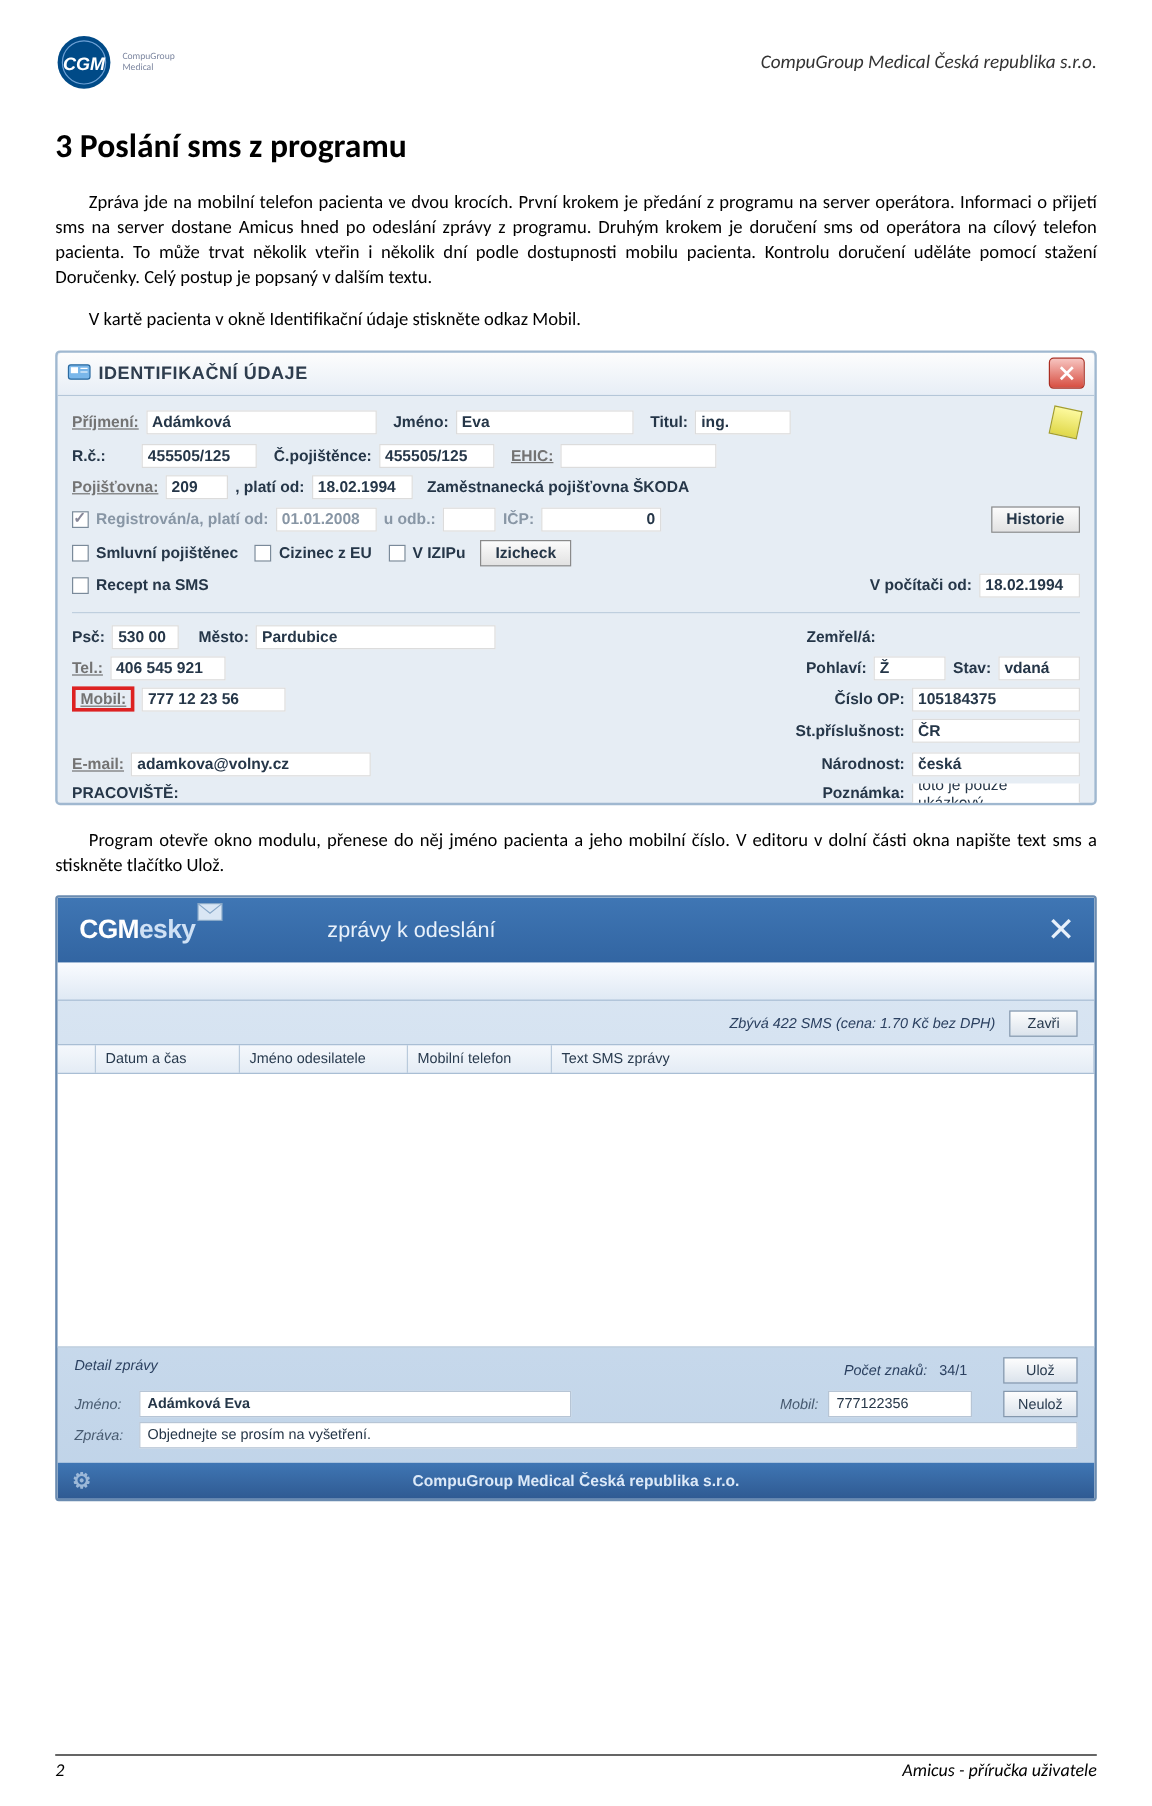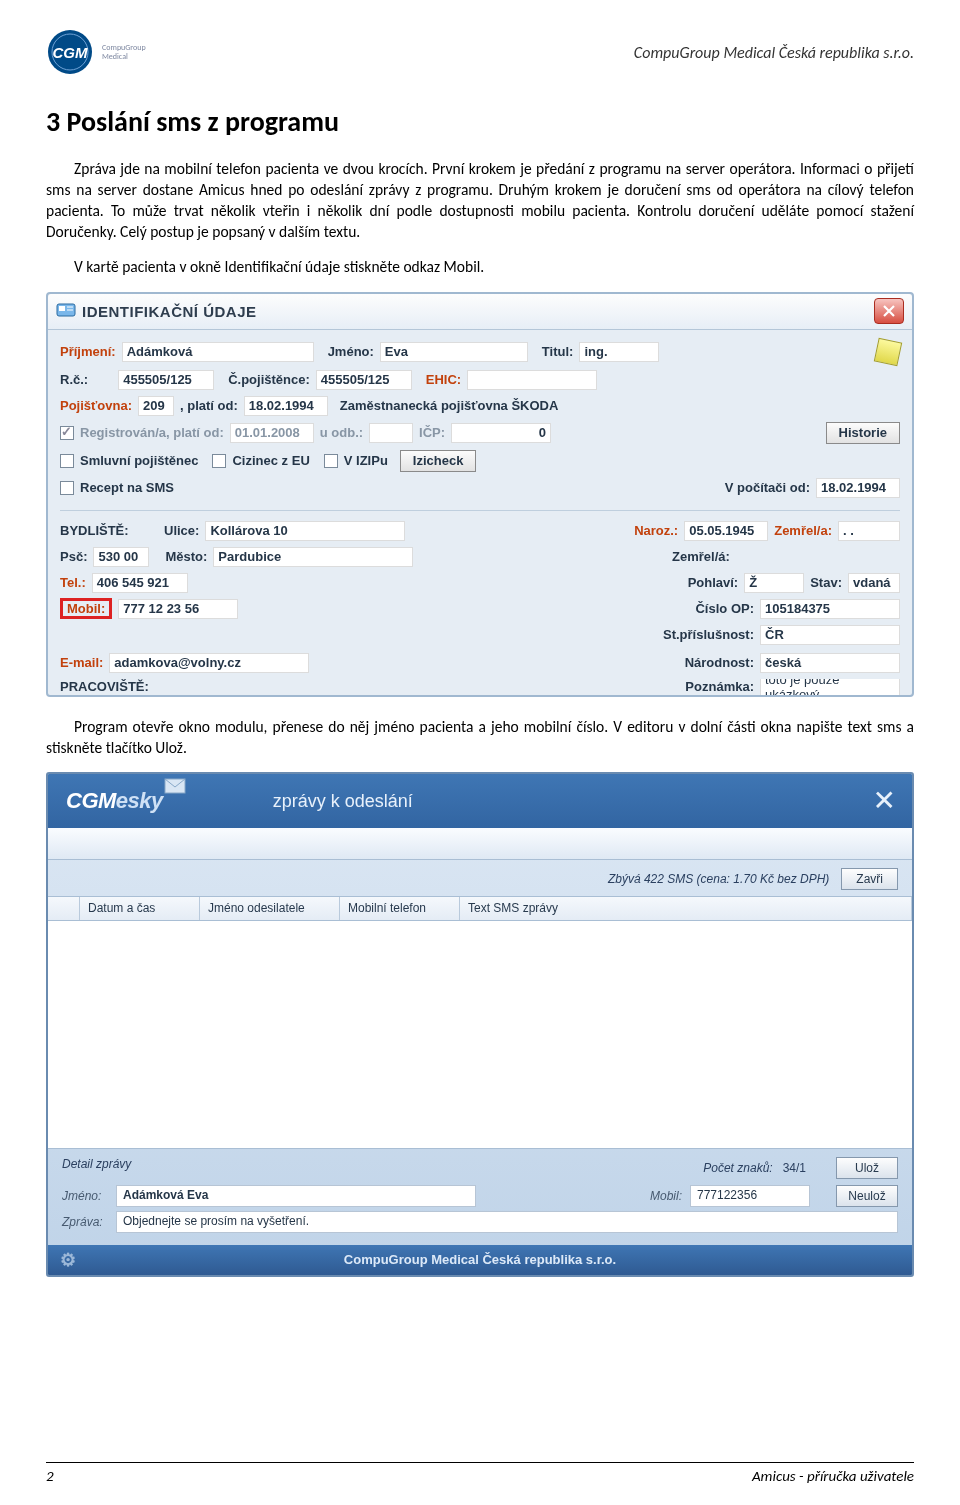--- a/index.html
+++ b/index.html
@@ -13,31 +13,31 @@
   .para { font-size: 15.5px; line-height: 1.35; text-align: justify; margin-bottom: 14px; }
   
   .id-window { border: 2px solid #a0b8d0; padding: 0; background: #e6edf4; border-radius: 4px; font-family: "MS Sans Serif", Tahoma, Arial; font-size: 13px; color: #253648; font-weight: bold; }
   .id-titlebar { background: linear-gradient(#fdfdfd,#e7eef6); height: 36px; display: flex; align-items: center; padding: 0 8px; border-bottom: 1px solid #b4c6d8; border-radius: 4px 4px 0 0; }
   .id-title-text { margin-left: 6px; font-size: 15px; letter-spacing: 0.5px; font-weight: bold; color: #2e3d4e; }
   .id-close { margin-left: auto; width: 30px; height: 26px; background: linear-gradient(#f7c4c0,#d74e41); border: 1px solid #aa2d21; border-radius: 4px; display: flex; align-items: center; justify-content: center; color: #fff; font-weight: bold; }
   .id-body { padding: 10px 12px 0 12px; display: flex; flex-direction: column; gap: 6px; }
   .row { display: flex; align-items: center; gap: 6px; flex-wrap: nowrap; }
   .lbl { display: inline-block; }
   .field { background: #fff; border: 1px solid #dcdcdc; padding: 1px 4px; height: 20px; display: inline-flex; align-items: center; font-weight: bold; color: #253648; }
-  .link { color: #c2410c; font-weight: bold; }
+  .link { color: #737373; text-decoration: underline; font-weight: bold; }
   .btn-gray { background: linear-gradient(#fcfcfc,#e2e2e2); border: 1px solid #8a8a8a; padding: 2px 12px; height: 22px; display: inline-flex; align-items: center; font-weight: bold; color: #253648; }
   .chk { width: 14px; height: 14px; border: 1px solid #7a8a9a; background: #fff; display: inline-block; vertical-align: middle; position: relative; }
   .chk.checked::after { content:"✓"; position:absolute; top:-3px; left:0; font-size:13px; color:#889; }
   .hr { height: 1px; background: #bfcfde; margin: 6px 0 4px 0; }
   .mobil-highlight { border: 3px solid #d22; padding: 0 4px; margin: -2px 0; }
   .note-icon { width:24px; height:24px; transform: rotate(12deg); background: linear-gradient(#fcf99d,#e0d84a); border: 1px solid #a59f2a; }
   
   .cgm-window { border: 2px solid #6a8bb0; border-radius: 3px; background: linear-gradient(#dde8f4,#bfd3e8); font-family: Tahoma, Arial; font-size: 12px; color: #283a4e; overflow: hidden; }
   .cgm-head { height: 54px; background: linear-gradient(#3f76b4,#3265a2); display: flex; align-items: center; color: #fff; padding: 0 18px; position: relative; }
-  .cgm-logo { font-size: 22px; font-weight: bold; color: #cfe1f5; letter-spacing: -0.5px; font-style: italic; }
+  .cgm-logo { font-size: 22px; font-weight: bold; color: #cfe1f5; letter-spacing: -0.5px; }
   .cgm-logo b { color: #fff; }
   .cgm-head-title { font-size: 18px; color: #e8f1fb; margin-left: 110px; }
   .cgm-x { position: absolute; right: 16px; top: 10px; font-size: 28px; color: #e8f1fb; font-weight: 300; }
   .cgm-toolbar { height: 32px; display: flex; align-items: stretch; background: linear-gradient(#fafcff,#dfe9f4); border-bottom: 1px solid #a9bed4; }
   .status-row { display: flex; align-items: center; justify-content: flex-end; gap: 12px; padding: 8px 14px 6px 14px; font-style: italic; color: #2b4060; }
   .cgm-btn { background: linear-gradient(#fdfdfd,#dbe3ec); border: 1px solid #8598ad; padding: 2px 14px; height: 22px; display: inline-flex; align-items: center; font-style: normal; color: #283a4e; }
   .grid-head { display: flex; background: linear-gradient(#f5f8fc,#e4ecf5); border-top: 1px solid #a9bed4; border-bottom: 1px solid #a9bed4; font-size: 12px; }
   .gh-cell { padding: 4px 8px; border-right: 1px solid #b9cadc; line-height: 1.2; }
   .cgm-main { background: #fff; height: 228px; border-bottom: 1px solid #a9bed4; }
   .detail-pane { padding: 8px 14px 12px 14px; }
@@ -105,21 +105,21 @@
       <div class="row">
         <span class="lbl">R.č.:</span>
         <span class="field" style="width:96px;margin-left:24px;">455505/125</span>
         <span class="lbl" style="margin-left:8px;">Č.pojištěnce:</span>
         <span class="field" style="width:96px;">455505/125</span>
         <span class="link" style="margin-left:8px;">EHIC:</span>
         <span class="field" style="width:130px;"></span>
       </div>
       <div class="row">
         <span class="lbl link">Pojišťovna:</span>
-        <span class="field" style="width:36px;">209</span>
+        <span class="field" style="width:52px;">209</span>
         <span class="lbl">, platí od:</span>
         <span class="field" style="width:84px;">18.02.1994</span>
         <span class="lbl" style="margin-left:6px;">Zaměstnanecká pojišťovna ŠKODA</span>
       </div>
       <div class="row" style="color:#8896a5;">
         <span class="chk checked"></span>
         <span class="lbl">Registrován/a, platí od:</span>
         <span class="field" style="width:84px;color:#8896a5;">01.01.2008</span>
         <span class="lbl">u odb.:</span>
         <span class="field" style="width:44px;"></span>
@@ -137,42 +137,33 @@
         <span class="btn-gray" style="margin-left:6px;">Izicheck</span>
       </div>
       <div class="row">
         <span class="chk"></span>
         <span class="lbl">Recept na SMS</span>
         <span class="lbl" style="margin-left:auto;">V počítači od:</span>
         <span class="field" style="width:84px;">18.02.1994</span>
       </div>
       <div class="hr"></div>
       <div class="row">
-        <span class="lbl" style="width:98px;">BYDLIŠTĚ:</span>
-        <span class="lbl">Ulice:</span>
-        <span class="field" style="width:200px;">Kollárova 10</span>
-        <span class="lbl link" style="margin-left:auto;">Naroz.:</span>
-        <span class="field" style="width:84px;">05.05.1945</span>
-        <span class="lbl link">Zemřel/a:</span>
-        <span class="field" style="width:62px;">.  .</span>
-      </div>
-      <div class="row">
         <span class="lbl">Psč:</span>
         <span class="field" style="width:56px;">530 00</span>
         <span class="lbl" style="margin-left:10px;">Město:</span>
         <span class="field" style="width:200px;">Pardubice</span>
         <span class="lbl" style="margin-left:auto;width:228px;">Zemřel/á:</span>
       </div>
       <div class="row">
         <span class="lbl link">Tel.:</span>
         <span class="field" style="width:96px;">406 545 921</span>
         <span class="lbl" style="margin-left:auto;">Pohlaví:</span>
         <span class="field" style="width:60px;">Ž</span>
         <span class="lbl">Stav:</span>
-        <span class="field" style="width:52px;">vdaná</span>
+        <span class="field" style="width:68px;">vdaná</span>
       </div>
       <div class="row">
         <span class="link mobil-highlight">Mobil:</span>
         <span class="field" style="width:120px;">777 12 23 56</span>
         <span class="lbl" style="margin-left:auto;">Číslo OP:</span>
         <span class="field" style="width:140px;">105184375</span>
       </div>
       <div class="row" style="margin-bottom:2px;">
         <span style="width:370px;"></span>
         <span class="lbl" style="margin-left:auto;">St.příslušnost:</span>

